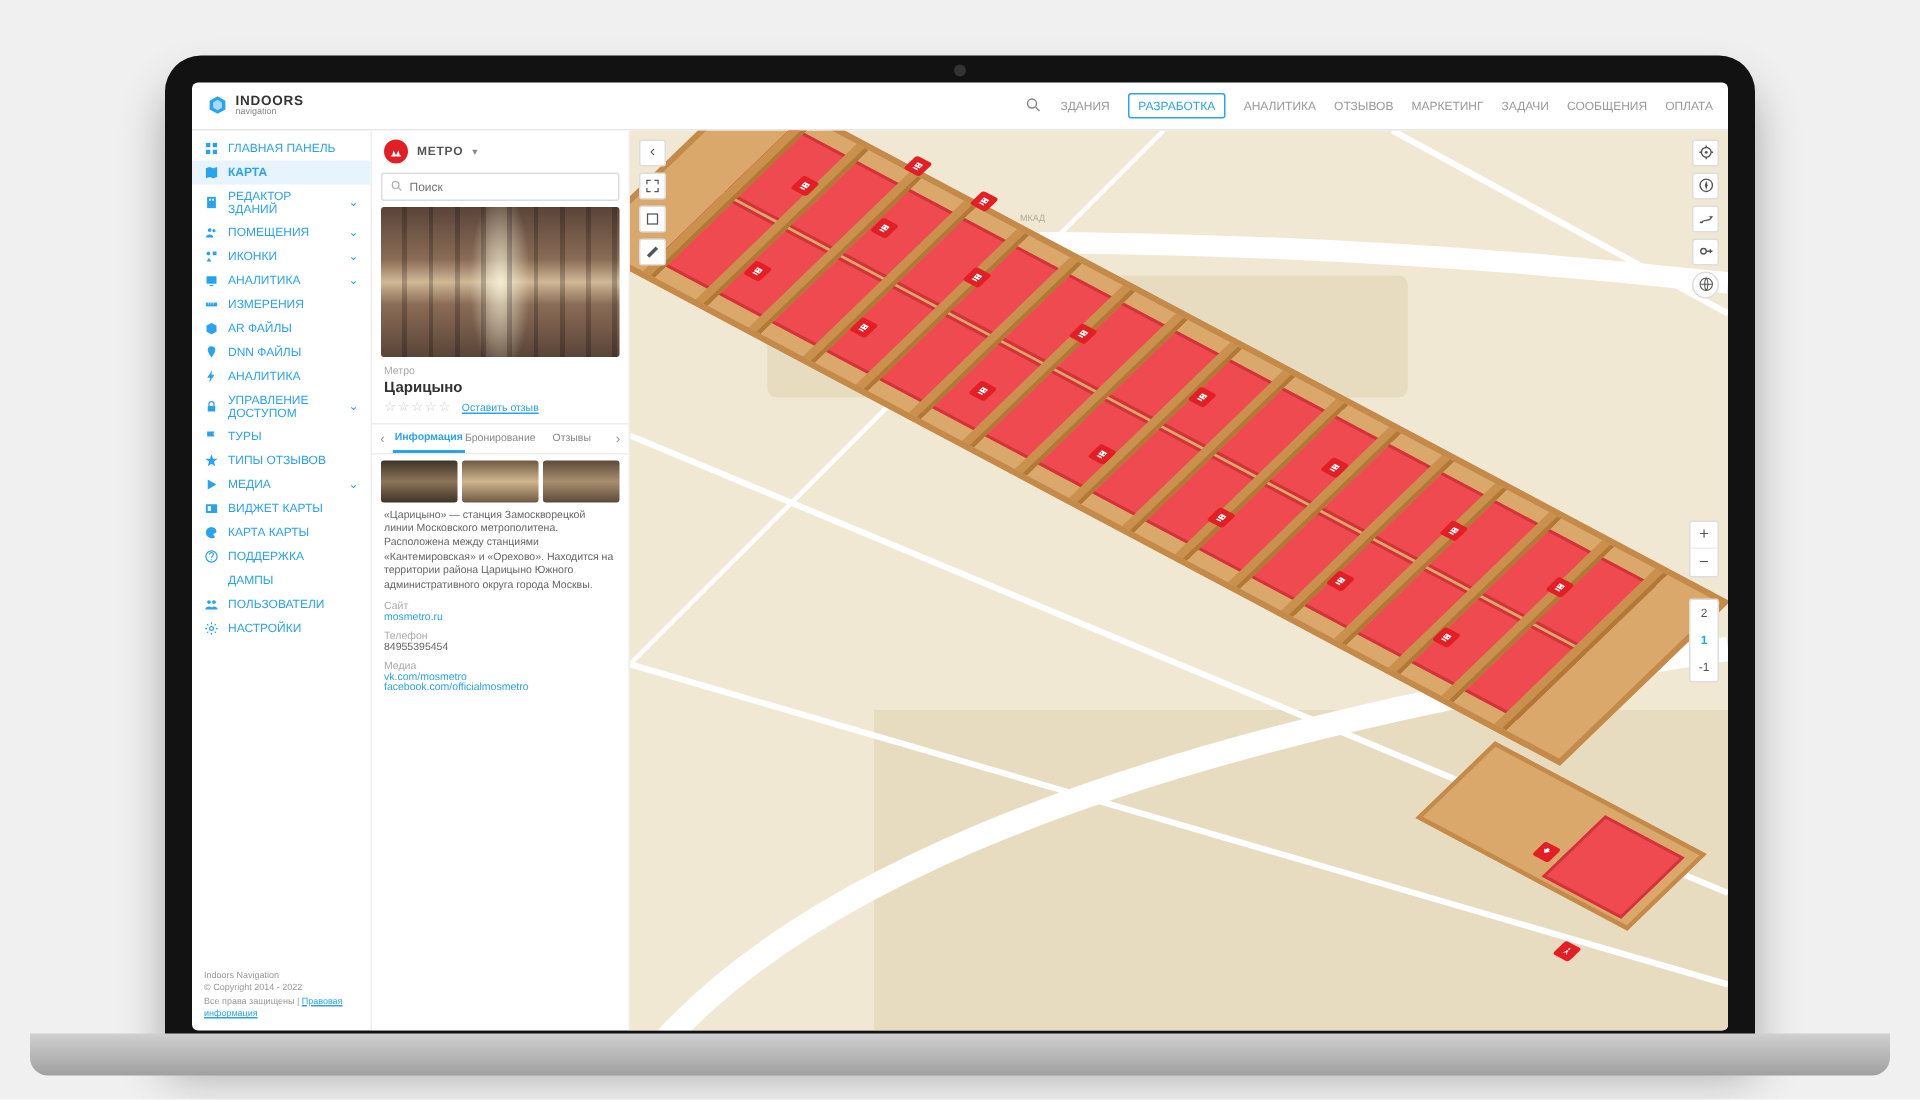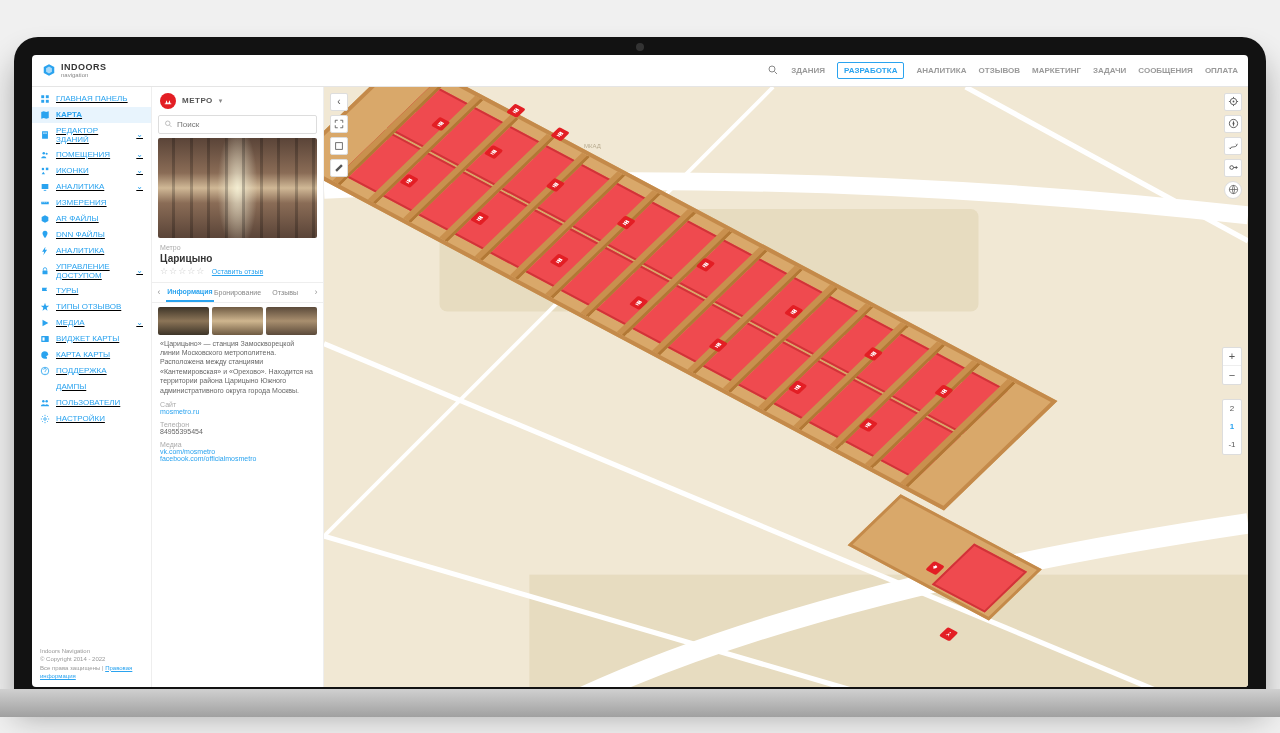--- a/index.html
+++ b/index.html
@@ -1,33 +1,33 @@
 <!DOCTYPE html>
 <html><head>
 <meta charset="utf-8">
 <style>
 * { margin:0; padding:0; box-sizing:border-box; font-family:Arial,Helvetica,sans-serif; }
 body { background:#f0f0f0; display:flex; justify-content:center; align-items:center; min-height:733px; }
-.laptop { width:1252px; height:660px; background:#121212; border-radius:24px 24px 8px 8px; padding:18px 18px 0 18px; position:relative; box-shadow:0 20px 30px rgba(0,0,0,.3); }
+.laptop { width:1060px; height:660px; background:#121212; border-radius:24px 24px 8px 8px; padding:18px 18px 0 18px; position:relative; box-shadow:0 20px 30px rgba(0,0,0,.3); }
 .laptop::after { content:""; position:absolute; left:-90px; right:-90px; bottom:-20px; height:28px; background:linear-gradient(#d0d0d0,#a0a0a0); border-radius:0 0 12px 12px; }
 .notch { position:absolute; top:6px; left:50%; transform:translateX(-50%); width:8px; height:8px; background:#333; border-radius:50%; }
 .screen { width:100%; height:632px; background:#fff; border-radius:4px; overflow:hidden; display:flex; flex-direction:column; font-size:9px; }
 
 .topbar { height:32px; border-bottom:1px solid #e5e5e5; display:flex; align-items:center; padding:0 10px; gap:14px; }
 .brand { display:flex; align-items:center; gap:5px; color:#333; font-weight:700; font-size:9px; letter-spacing:.5px; }
 .brand .logo { width:14px; height:14px; }
 .brand-sub { font-size:6px; color:#888; display:block; font-weight:400; letter-spacing:0; }
 .topnav { margin-left:auto; display:flex; gap:12px; align-items:center; }
-.topnav .nav-item { color:#9a9a9a; font-size:8px; font-weight:700; cursor:pointer; }
+.topnav .nav-item { color:#9a9a9a; font-size:8px; font-weight:400; cursor:pointer; }
 .topnav .nav-item.active { color:#2aa3ef; border:1px solid #2aa3ef; padding:3px 6px; border-radius:2px;text-align:center; }
 .search-ico { width:12px; height:12px; color:#888; }
 
 .body { flex:1; display:flex; overflow:hidden; }
 .sidebar { width:120px; border-right:1px solid #eee; display:flex; flex-direction:column; }
-.menu { flex:1; overflow:auto; padding:4px 0;text-decoration:underline; }
+.menu { flex:1; overflow:auto; padding:4px 0; }
 .menu-item { display:flex; align-items:center; gap:6px; padding:3px 8px; color:#2aa3ef; font-size:8px; cursor:pointer; position:relative; }
 .menu-item.active { background:#e8f4fd; font-weight:700; }
 .menu-item .mi-ico { width:10px; height:10px; flex-shrink:0; }
 .menu-item .chev { margin-left:auto; color:#2aa3ef; font-size:8px; }
 .footer { padding:6px 8px; font-size:6px; color:#999; line-height:1.4; }
 .footer a { color:#2aa3ef; }
 
 .panel { width:172px; border-right:1px solid #eee; display:flex; flex-direction:column; background:#fff; }
 .panel-hdr { display:flex; align-items:center; gap:6px; padding:6px 8px; }
 .metro-badge { width:16px; height:16px; border-radius:50%; background:#e31e24; display:flex; align-items:center; justify-content:center; }

